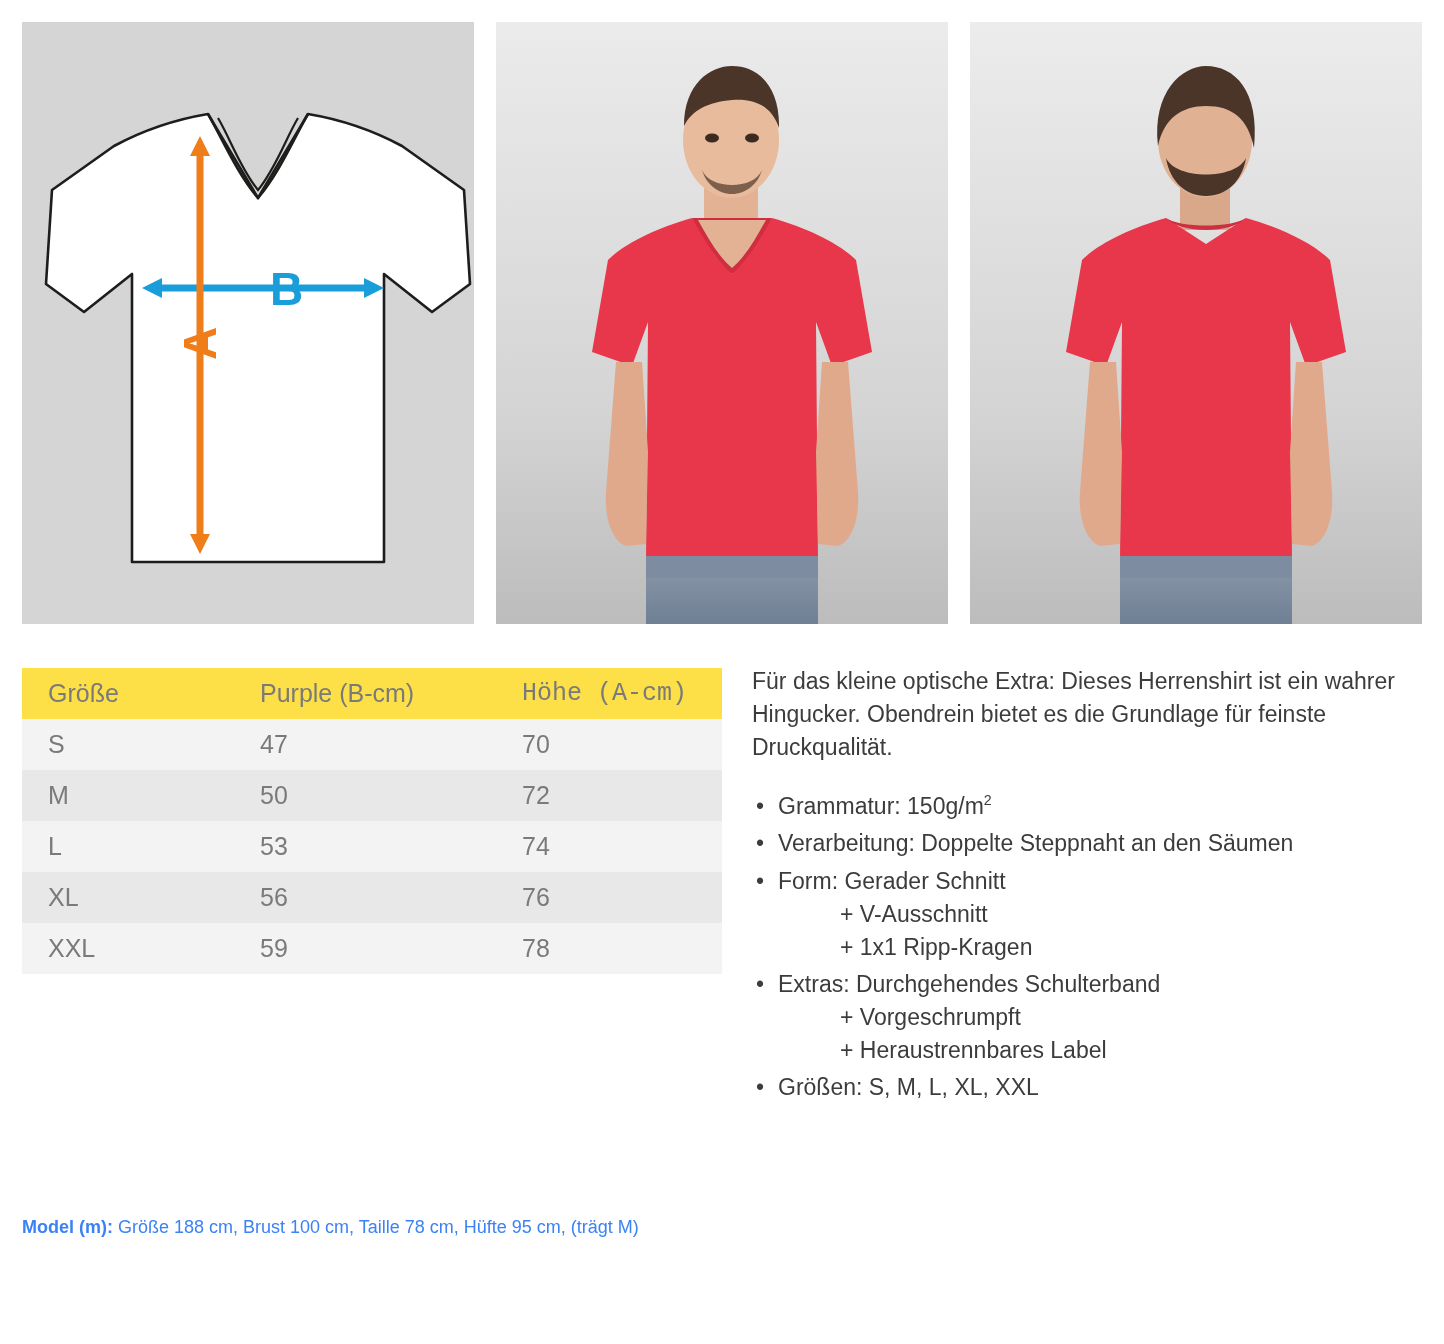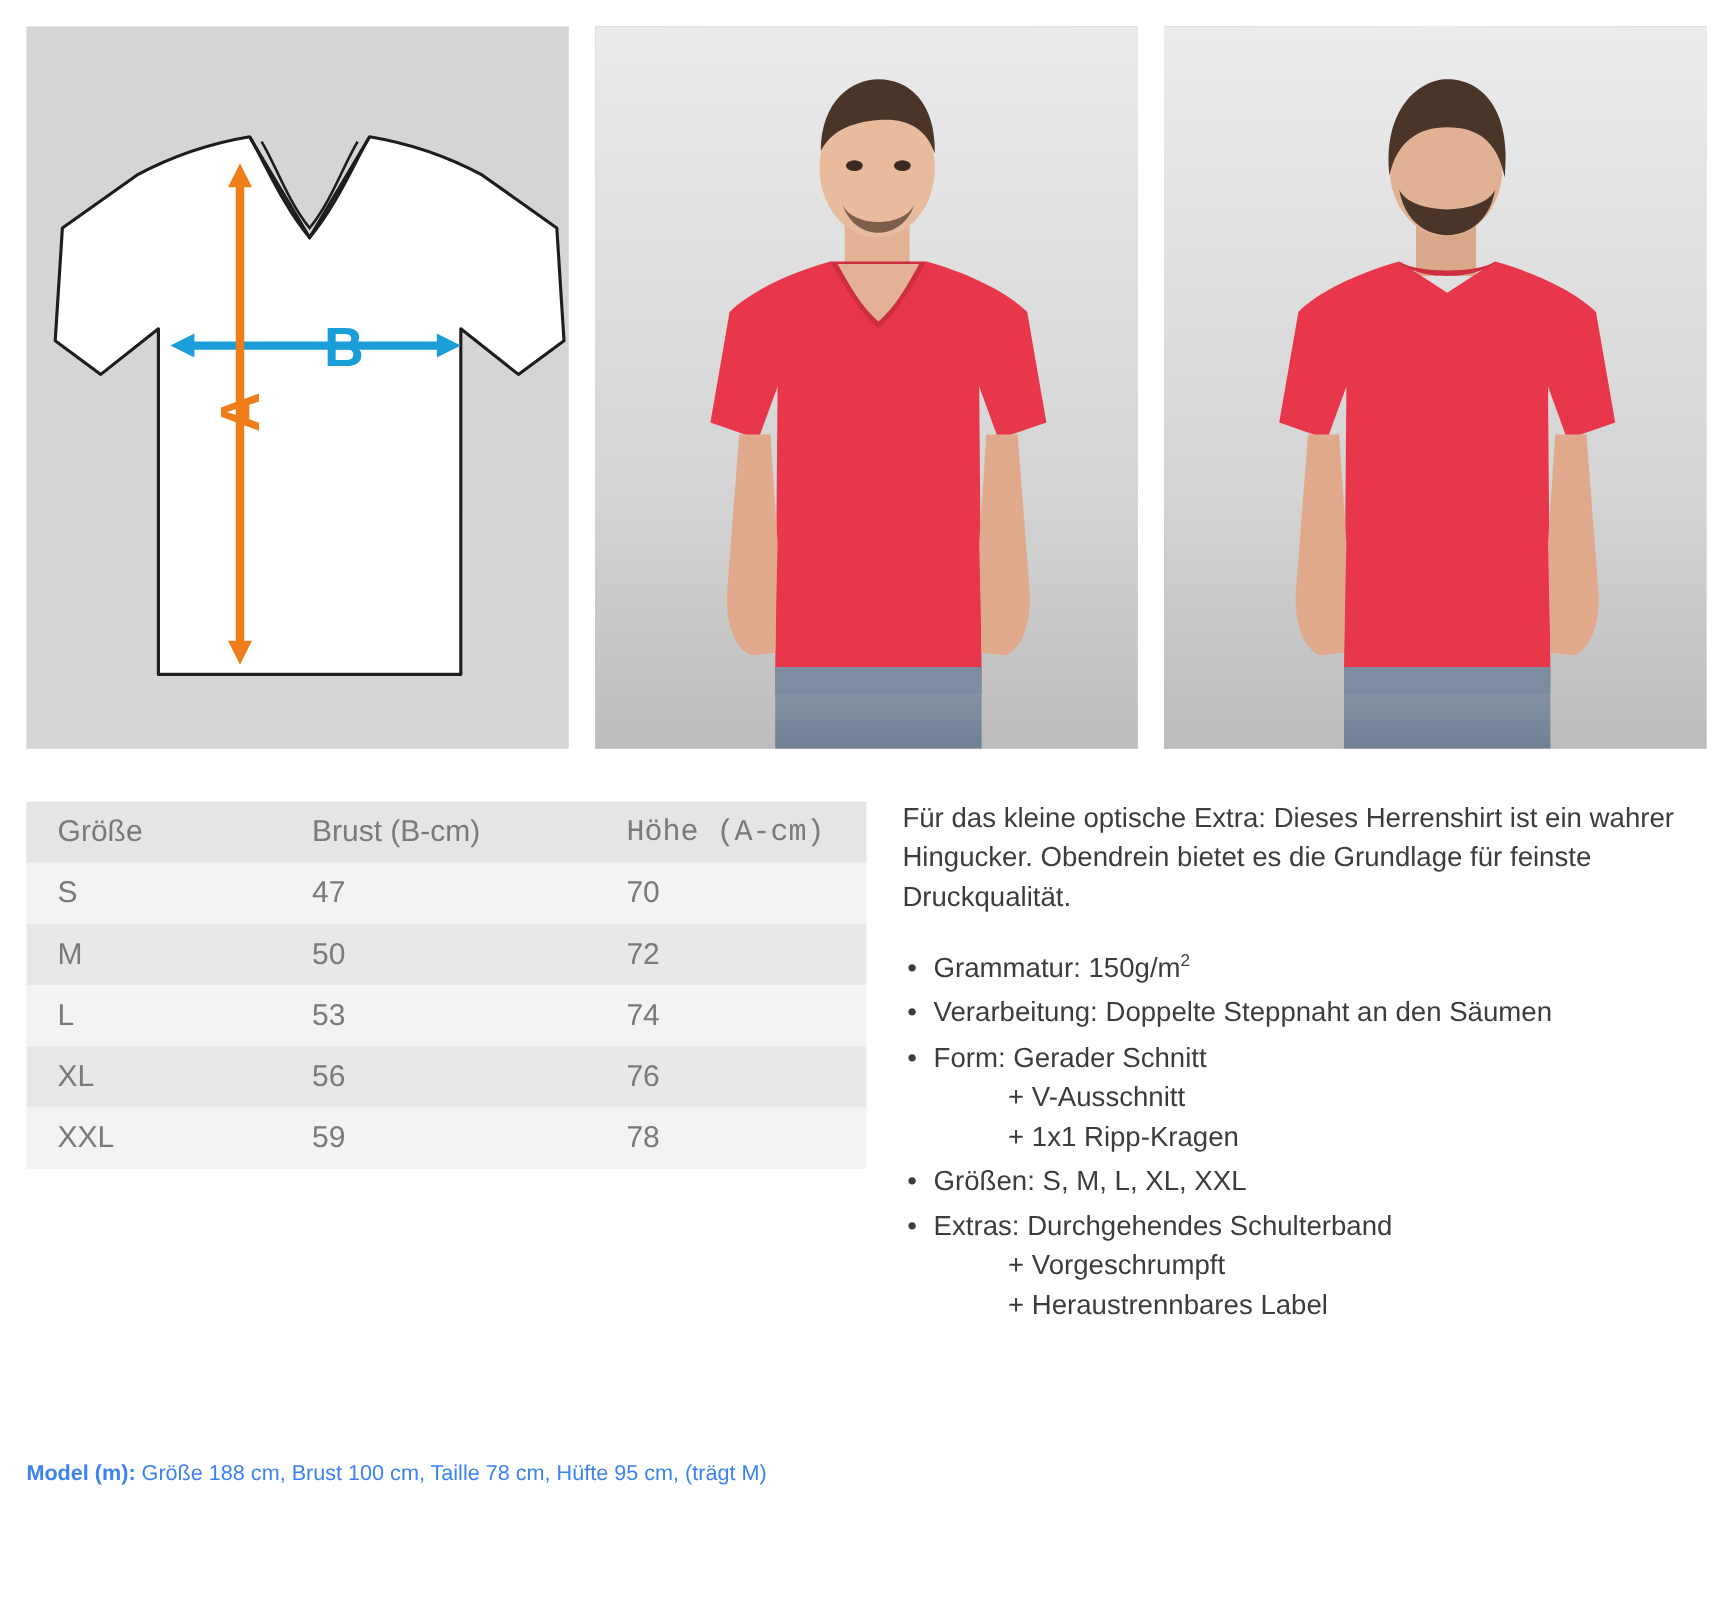--- a/index.html
+++ b/index.html
@@ -48,21 +48,21 @@
   }
   .table th, .table td {
     text-align: left;
     padding: 11px 0 11px 26px;
     font-weight: normal;
   }
   .table th { color: #7a7a7a; }
   .table .c0 { width: 212px; }
   .table .c1 { width: 262px; }
   .table .c2 { width: 226px; font-family: Liberation Mono, monospace; }
-  .table thead tr { background: #e5e5e5; }
+  .table thead tr { background: #fde047; }
   .table tbody tr:nth-child(odd) { background: #f3f3f3; }
   .table tbody tr:nth-child(even) { background: #e8e8e8; }
 
   .tolerance {
     position: absolute;
     left: 22px; top: 1006px;
     font-size: 25.5px;
     color: #3c3c3b;
   }
 
@@ -201,21 +201,21 @@
         <path d="M188 124 C182 70 212 44 236 44 C264 44 290 68 284 126 C278 96 262 84 236 84 C212 84 194 96 188 124 Z" fill="#4a3528"></path>
         <path d="M196 136 C206 158 266 158 276 136 C272 160 256 174 236 174 C216 174 200 160 196 136 Z" fill="#4a3528"></path>
       </svg>
     </div>
   </div>
 
   <table class="table">
     <thead>
       <tr>
         <th class="c0">Größe</th>
-        <th class="c1">Brust (B-cm)</th>
+        <th class="c1">Purple (B-cm)</th>
         <th class="c2">Höhe (A-cm)</th>
       </tr>
     </thead>
     <tbody>
       <tr>
         <td>S</td>
         <td>47</td>
         <td>70</td>
       </tr>
       <tr>
@@ -251,22 +251,22 @@
     <ul class="feat">
       <li>
         <span>Grammatur: 150g/m</span><sup>2</sup>
       </li>
       <li>Verarbeitung: Doppelte Steppnaht an den Säumen</li>
       <li>
         <div>Form: Gerader Schnitt</div>
         <div class="sub">+ V-Ausschnitt</div>
         <div class="sub">+ 1x1 Ripp-Kragen</div>
       </li>
-      <li>Größen:  S, M, L, XL, XXL</li>
       <li>
         <div>Extras: Durchgehendes Schulterband</div>
         <div class="sub">+ Vorgeschrumpft</div>
         <div class="sub">+ Heraustrennbares Label</div>
       </li>
+      <li>Größen:  S, M, L, XL, XXL</li>
     </ul>
   </div>
 
 </div>
 
 </body></html>

